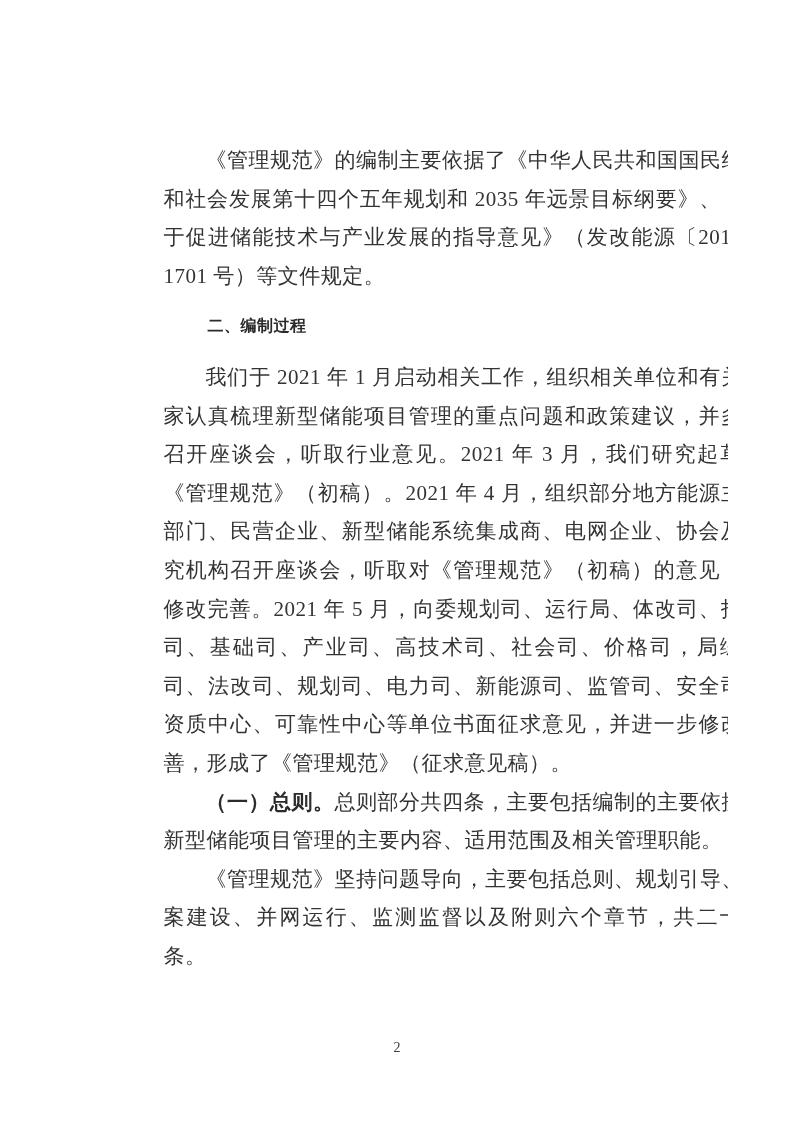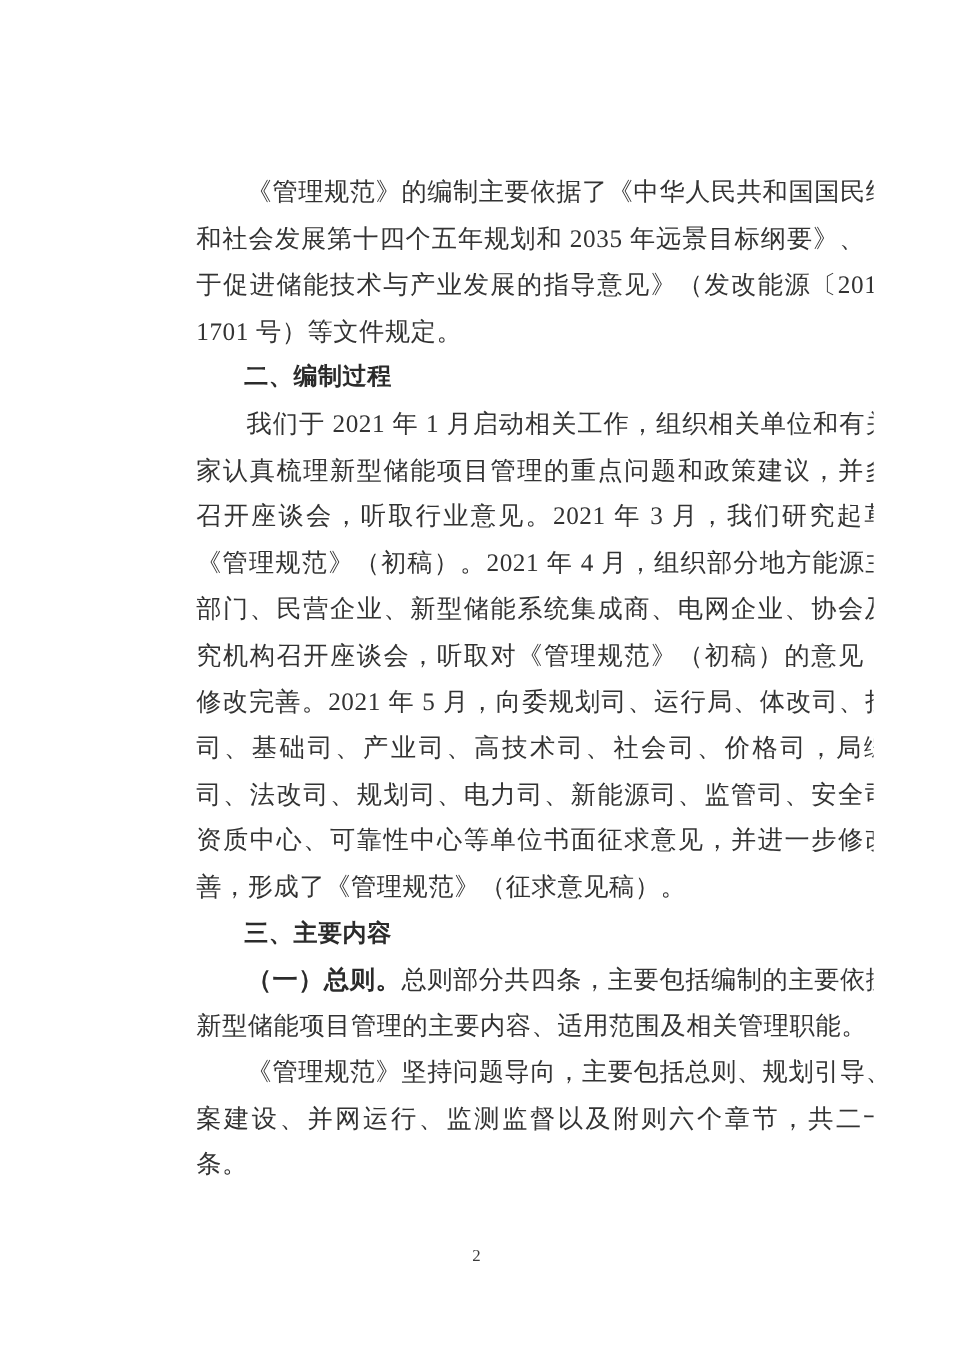--- a/index.html
+++ b/index.html
@@ -28,27 +28,27 @@
     letter-spacing: 0.5px;
     text-align: justify;
     text-justify: inter-ideograph;
   }
   .doc p {
     margin: 0;
     padding: 0;
     text-indent: 2em;
   }
   .doc .heading {
-    margin: 0;
+    margin: 12px;
     padding: 0;
     text-indent: 2em;
     font-family: "Liberation Sans", "DejaVu Sans", sans-serif;
     font-weight: bold;
     color: #2b2b2b;
-    font-size: 20px;
+    font-size: 16px;
     line-height: 38.6px;
     text-align: left;
   }
   .doc .lead {
     font-weight: bold;
     color: #2b2b2b;
   }
   .page-number {
     position: absolute;
     left: 0;
@@ -61,18 +61,17 @@
   }
 </style>
 </head>
 <body>
 
 <div class="page">
   <div class="doc">
     <p class="body">《管理规范》的编制主要依据了《中华人民共和国国民经济和社会发展第十四个五年规划和 2035 年远景目标纲要》、《关于促进储能技术与产业发展的指导意见》（发改能源〔2017〕1701 号）等文件规定。</p>
     <p class="heading">二、编制过程</p>
     <p class="body">我们于 2021 年 1 月启动相关工作，组织相关单位和有关专家认真梳理新型储能项目管理的重点问题和政策建议，并多次召开座谈会，听取行业意见。2021 年 3 月，我们研究起草了《管理规范》（初稿）。2021 年 4 月，组织部分地方能源主管部门、民营企业、新型储能系统集成商、电网企业、协会及研究机构召开座谈会，听取对《管理规范》（初稿）的意见，并修改完善。2021 年 5 月，向委规划司、运行局、体改司、投资司、基础司、产业司、高技术司、社会司、价格司，局综合司、法改司、规划司、电力司、新能源司、监管司、安全司，资质中心、可靠性中心等单位书面征求意见，并进一步修改完善，形成了《管理规范》（征求意见稿）。</p>
-    <p class="heading">三、主要内容</p>
     <p class="body"><span class="lead">（一）总则。</span><span>总则部分共四条，主要包括编制的主要依据、新型储能项目管理的主要内容、适用范围及相关管理职能。</span></p>
     <p class="body">《管理规范》坚持问题导向，主要包括总则、规划引导、备案建设、并网运行、监测监督以及附则六个章节，共二十五条。</p>
   </div>
   <div class="page-number">2</div>
 </div>
 
 </body></html>

